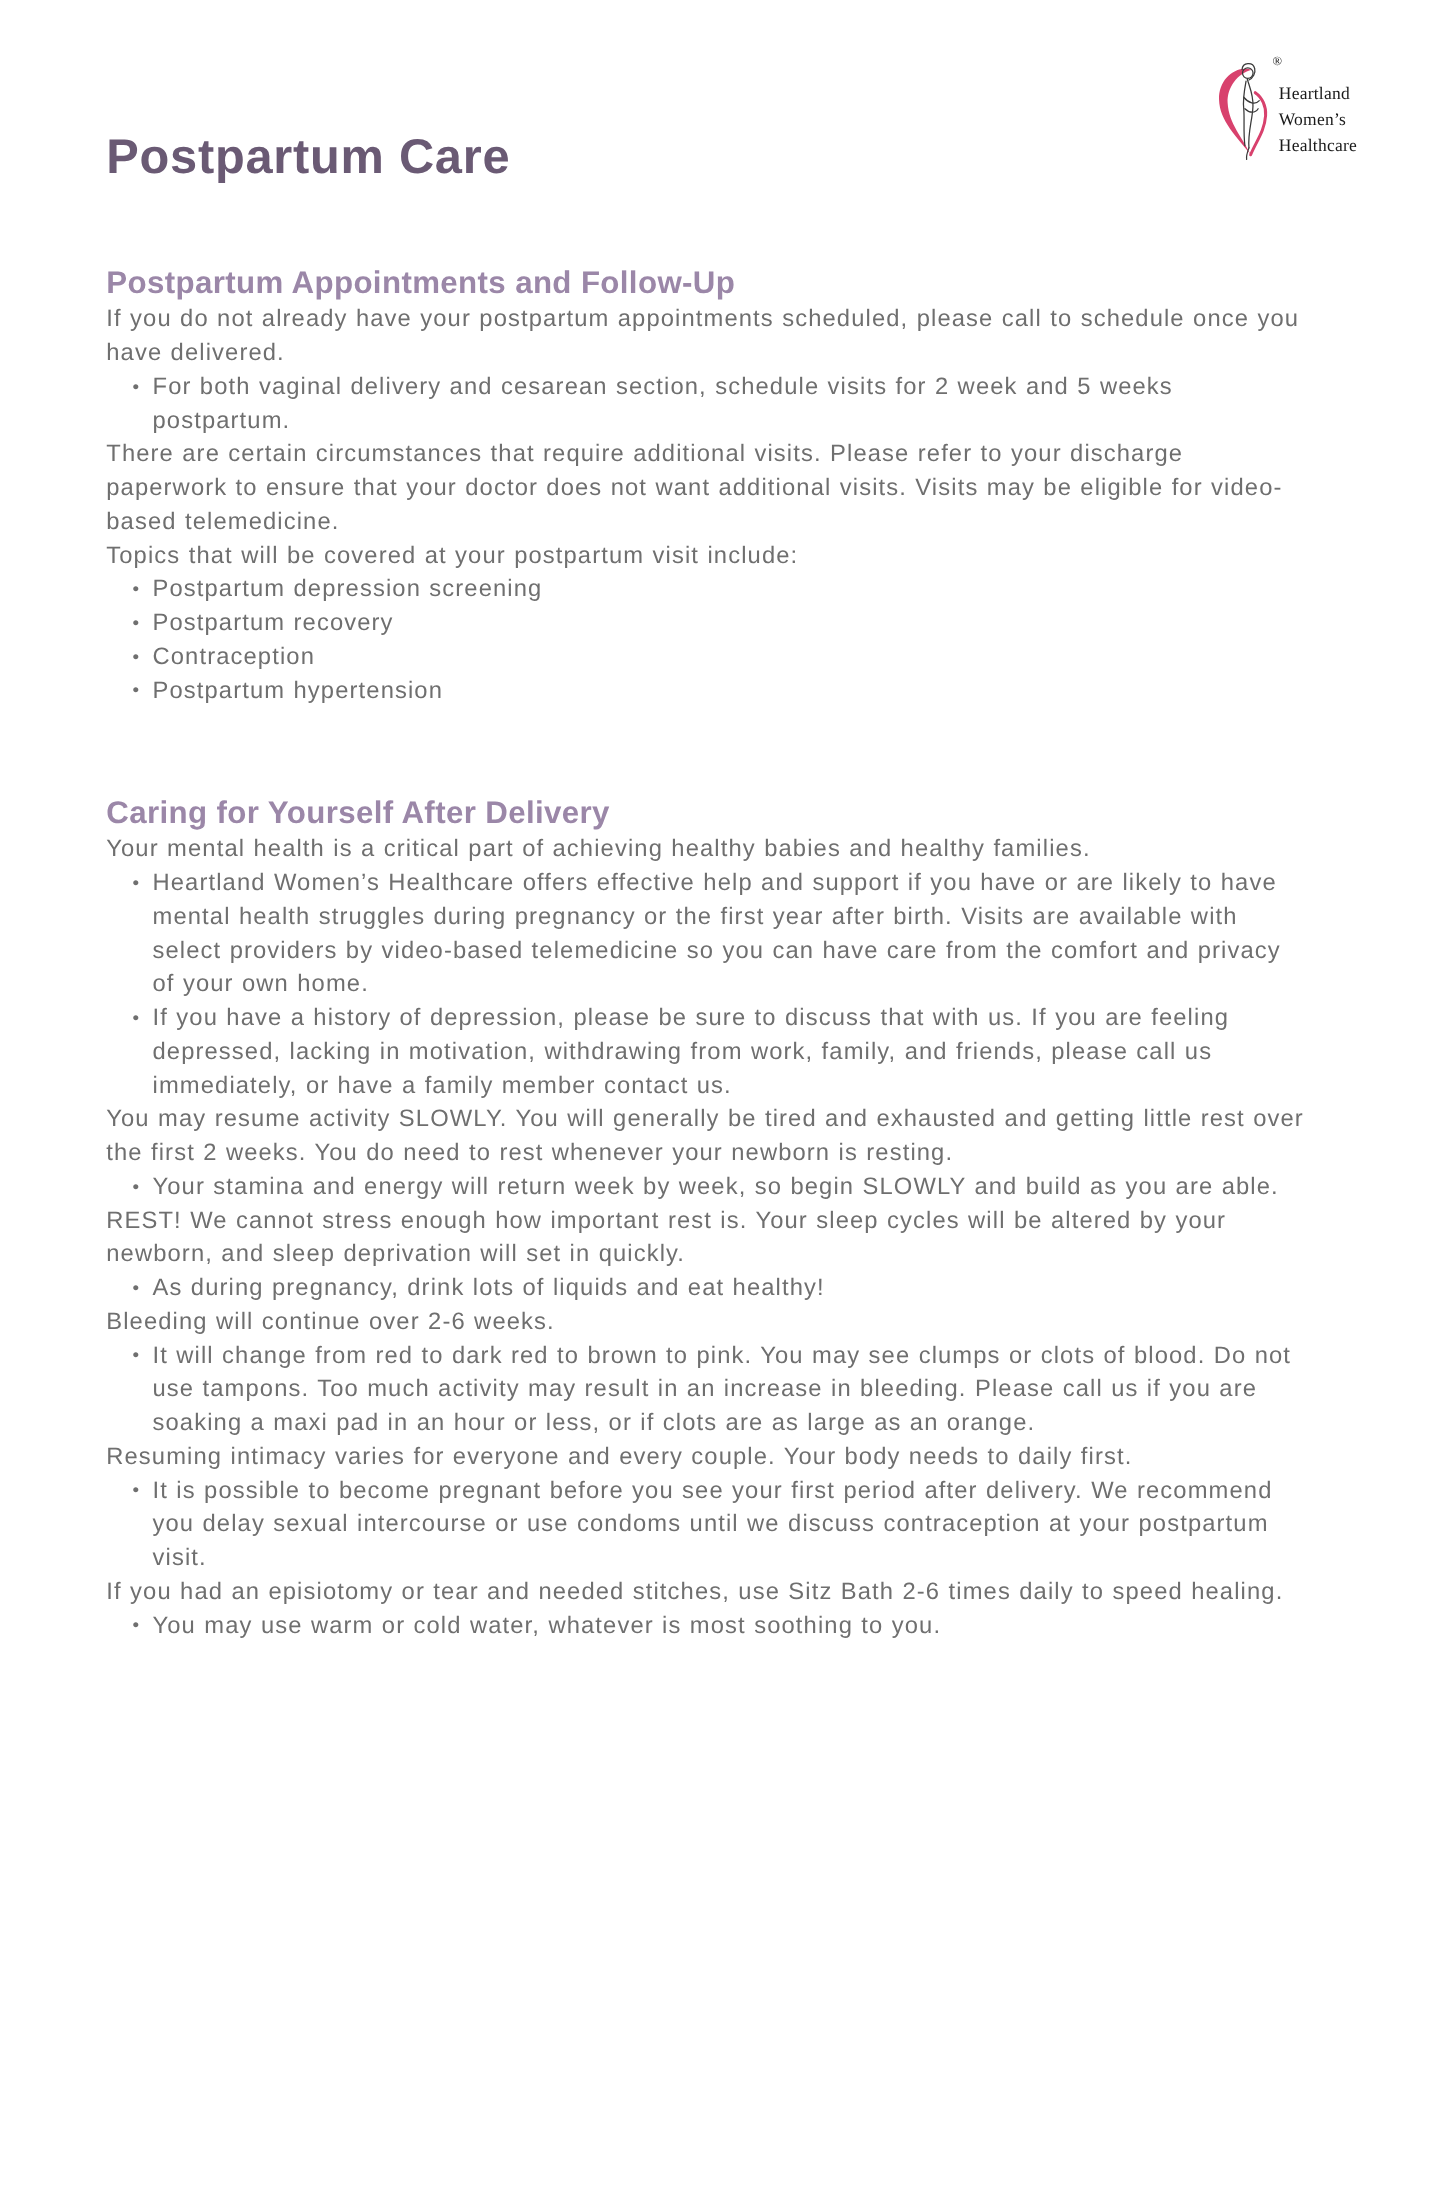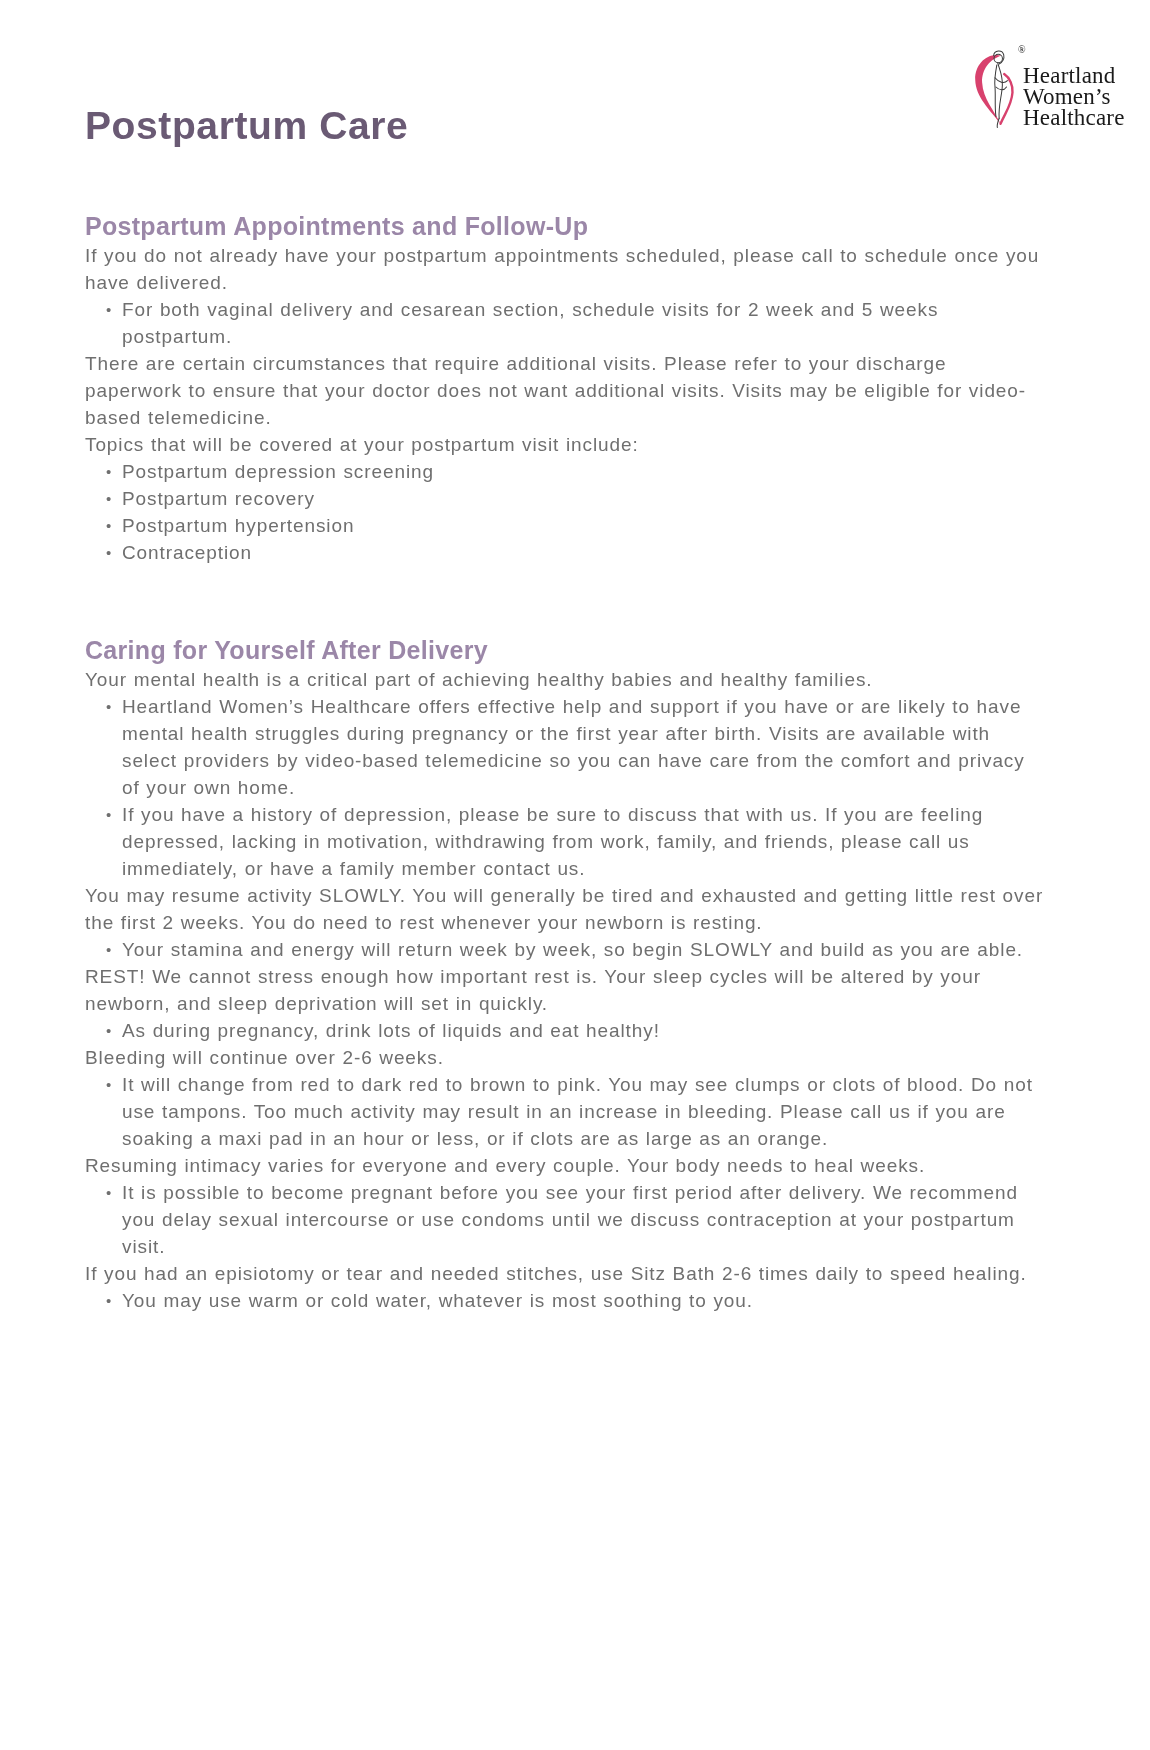--- a/index.html
+++ b/index.html
@@ -11,21 +11,21 @@
     overflow:hidden;
   }
 
   
   .logo { position:absolute; top:44px; left:972px; display:flex; }
   .logo-mark { width:46px; height:86px; flex:0 0 auto; }
   .logo-reg { position:absolute; left:46px; top:0px; font-size:10px; color:#111; font-family:"Liberation Serif", serif; }
   .logo-text {
     margin:21px 0 0 5px;
     font-family:"Liberation Serif", serif;
-    font-size:23px; line-height:21px;
+    font-size:14px; line-height:21px;
     color:var(--logo-text,#1a1a1a);
     letter-spacing:0.2px; white-space:nowrap;
   }
 
   
   h1.doc-title {
     position:absolute; top:106px; left:85px; margin:0;
     font-size:39px; line-height:1; font-weight:700;
     color:var(--title,#6a5a74); letter-spacing:0.6px;
   }
@@ -93,22 +93,22 @@
         <h2 class="section-heading">Postpartum Appointments and Follow-Up</h2>
         <p>If you do not already have your postpartum appointments scheduled, please call to schedule once you have delivered.</p>
         <ul>
           <li>For both vaginal delivery and cesarean section, schedule visits for 2 week and 5 weeks postpartum.</li>
         </ul>
         <p>There are certain circumstances that require additional visits. Please refer to your discharge paperwork to ensure that your doctor does not want additional visits. Visits may be eligible for video-based telemedicine.</p>
         <p>Topics that will be covered at your postpartum visit include:</p>
         <ul>
           <li>Postpartum depression screening</li>
           <li>Postpartum recovery</li>
+          <li>Contraception</li>
           <li>Postpartum hypertension</li>
-          <li>Contraception</li>
         </ul>
       </section>
       <section class="doc-section">
         <h2 class="section-heading">Caring for Yourself After Delivery</h2>
         <p>Your mental health is a critical part of achieving healthy babies and healthy families.</p>
         <ul>
           <li>Heartland Women’s Healthcare offers effective help and support if you have or are likely to have mental health struggles during pregnancy or the first year after birth. Visits are available with select providers by video-based telemedicine so you can have care from the comfort and privacy of your own home.</li>
           <li>If you have a history of depression, please be sure to discuss that with us. If you are feeling depressed, lacking in motivation, withdrawing from work, family, and friends, please call us immediately, or have a family member contact us.</li>
         </ul>
         <p>You may resume activity SLOWLY. You will generally be tired and exhausted and getting little rest over the first 2 weeks. You do need to rest whenever your newborn is resting.</p>
@@ -116,21 +116,21 @@
           <li>Your stamina and energy will return week by week, so begin SLOWLY and build as you are able.</li>
         </ul>
         <p>REST! We cannot stress enough how important rest is. Your sleep cycles will be altered by your newborn, and sleep deprivation will set in quickly.</p>
         <ul>
           <li>As during pregnancy, drink lots of liquids and eat healthy!</li>
         </ul>
         <p>Bleeding will continue over 2-6 weeks.</p>
         <ul>
           <li>It will change from red to dark red to brown to pink. You may see clumps or clots of blood. Do not use tampons. Too much activity may result in an increase in bleeding. Please call us if you are soaking a maxi pad in an hour or less, or if clots are as large as an orange.</li>
         </ul>
-        <p>Resuming intimacy varies for everyone and every couple. Your body needs to heal weeks.</p>
+        <p>Resuming intimacy varies for everyone and every couple. Your body needs to daily first.</p>
         <ul>
           <li>It is possible to become pregnant before you see your first period after delivery. We recommend you delay sexual intercourse or use condoms until we discuss contraception at your postpartum visit.</li>
         </ul>
         <p>If you had an episiotomy or tear and needed stitches, use Sitz Bath 2-6 times daily to speed healing.</p>
         <ul>
           <li>You may use warm or cold water, whatever is most soothing to you.</li>
         </ul>
       </section>
     </main>
 

